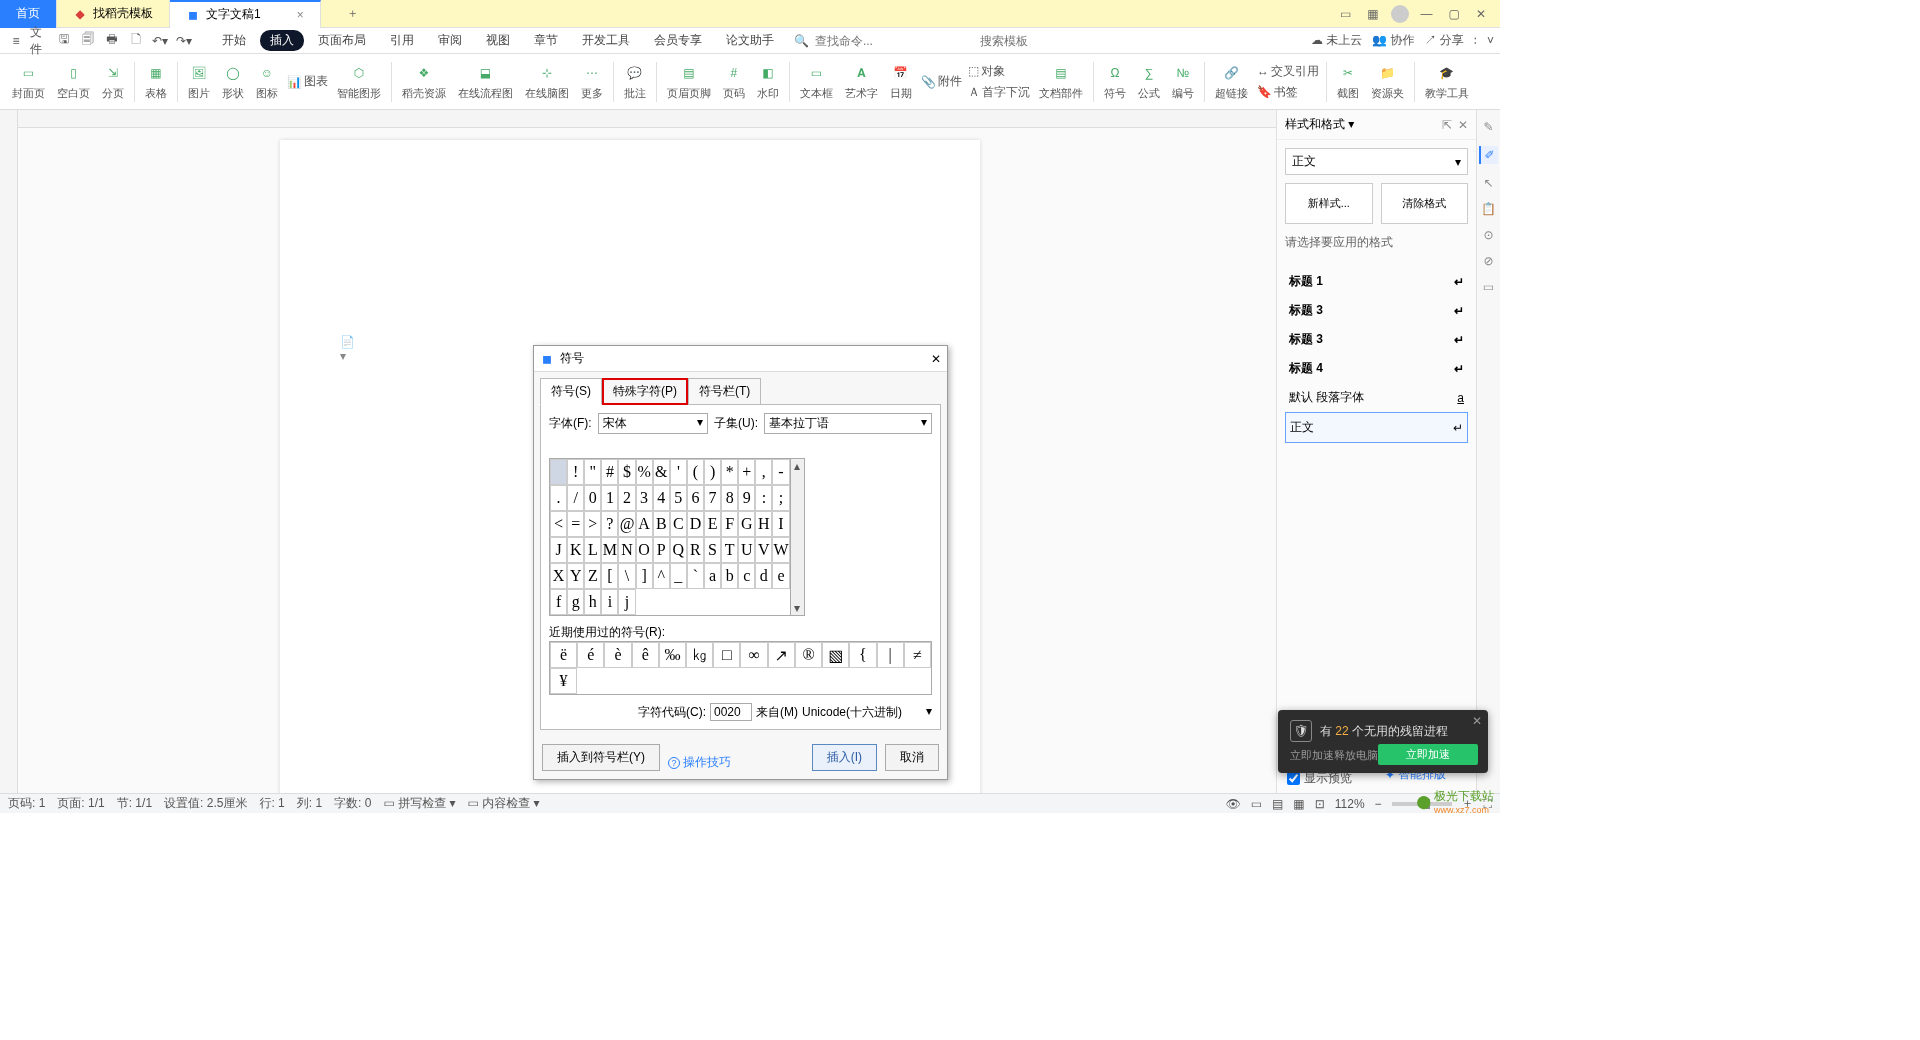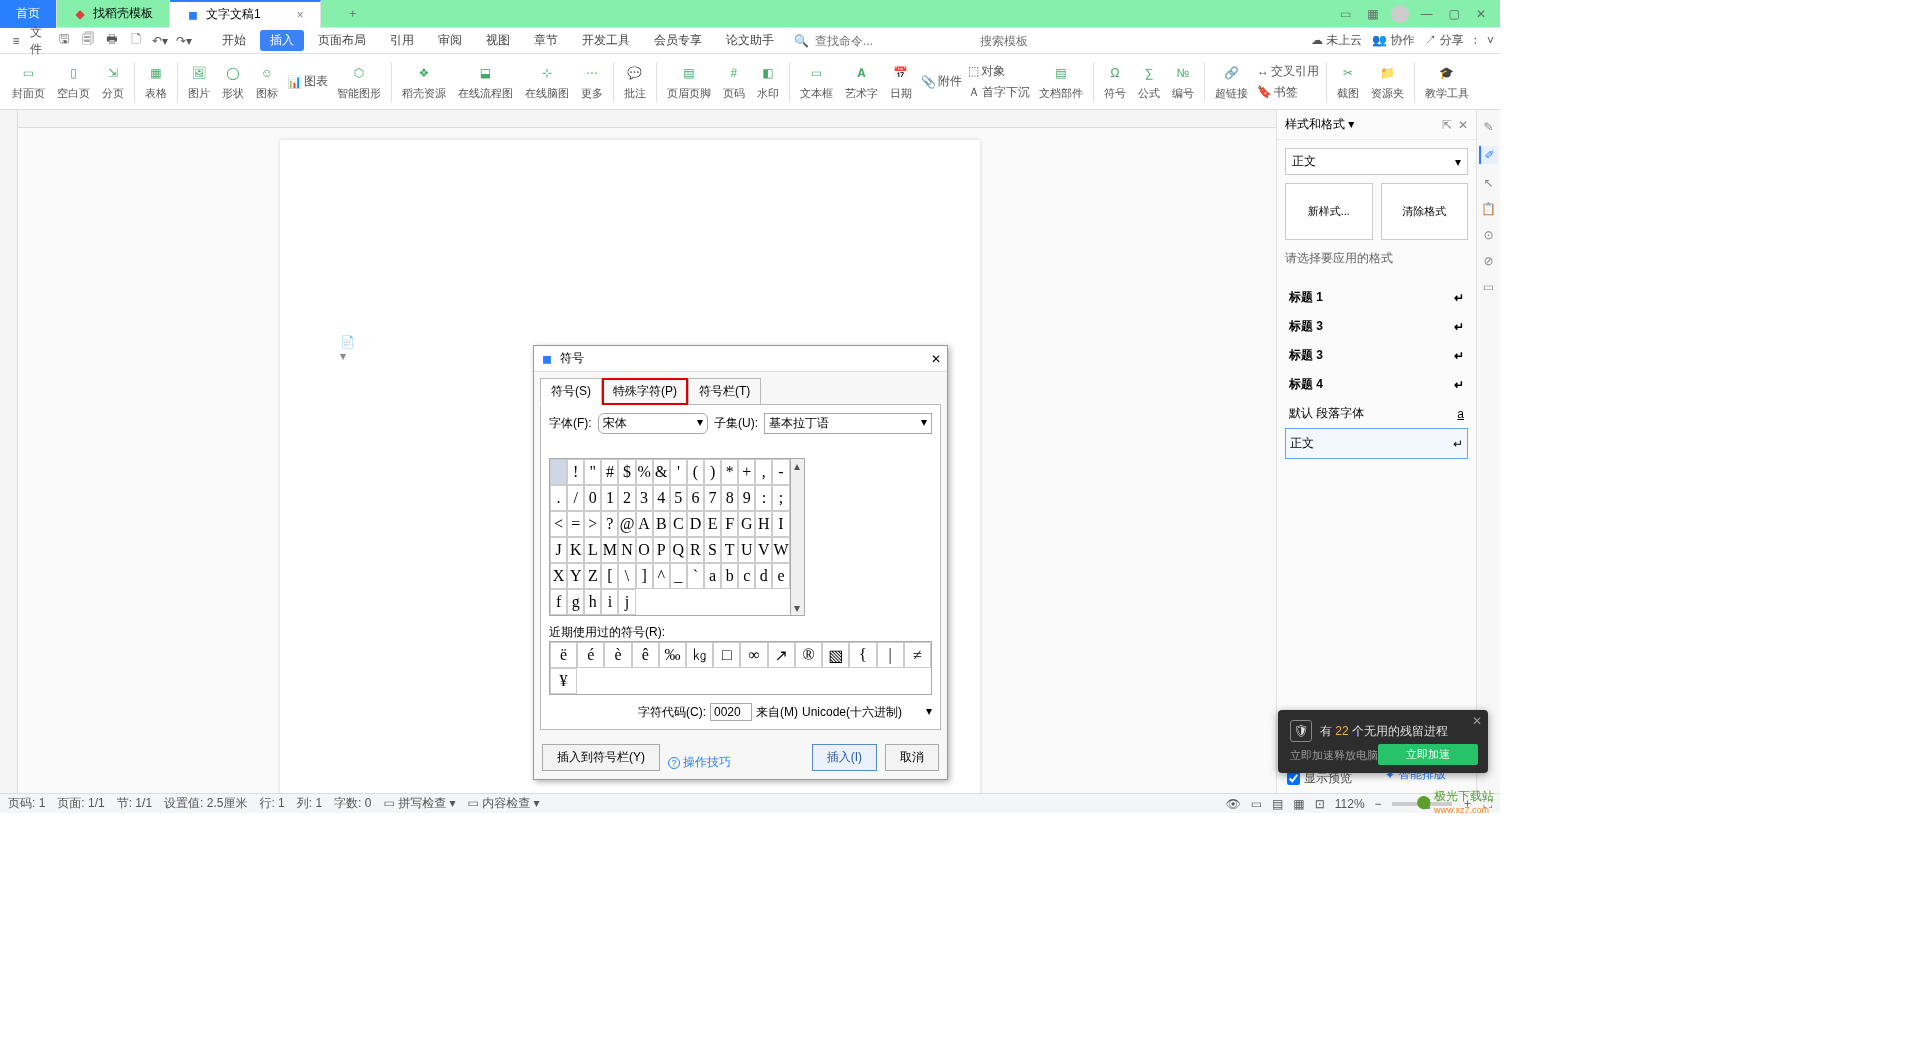--- a/index.html
+++ b/index.html
@@ -1,29 +1,29 @@
 <!DOCTYPE html>
 <html><head>
 <meta charset="utf-8">
 <style>
 *{box-sizing:border-box;margin:0;padding:0;font-family:"Microsoft YaHei","Segoe UI",sans-serif;font-size:12px;}
 body{background:#fff;width:1500px;height:813px;overflow:hidden;position:relative;}
-.tabbar{height:28px;background:#86efac;display:flex;align-items:center;border-bottom:1px solid #e0e0e0;}
+.tabbar{height:28px;background:#fef9c3;display:flex;align-items:center;border-bottom:1px solid #e0e0e0;}
 .tab{height:28px;display:flex;align-items:center;padding:0 16px;gap:6px;border-right:1px solid #e0e0e0;cursor:pointer;}
 .tab.home{background:#2a7fff;color:#fff;}
 .tab.doc{background:#fff;border-top:2px solid #2a7fff;}
 .tab .close{margin-left:30px;color:#888;}
 .tab .plus{padding:0 10px;color:#666;}
 .icon-box{width:14px;height:14px;display:inline-flex;align-items:center;justify-content:center;}
 .winctrl{margin-left:auto;display:flex;gap:8px;padding:0 10px;align-items:center;color:#666;}
 .winctrl span{padding:0 4px;cursor:pointer;}
 .quickbar{height:26px;display:flex;align-items:center;padding:0 6px;gap:4px;border-bottom:1px solid #e0e0e0;}
 .qicon{width:20px;height:20px;display:flex;align-items:center;justify-content:center;color:#555;cursor:pointer;border-radius:3px;}
 .menutab{padding:2px 10px;cursor:pointer;color:#444;}
-.menutab.active{background:#3b82f6;color:#fff;border-radius:3px;}
+.menutab.active{background:#0f172a;color:#fff;border-radius:10px;}
 .searcharea{display:flex;align-items:center;gap:6px;color:#999;margin-left:6px;}
 .searcharea input{border:none;outline:none;font-size:12px;color:#999;}
 .rightops{margin-left:auto;display:flex;gap:10px;align-items:center;color:#555;}
 .ribbon{height:56px;border-bottom:1px solid #ddd;display:flex;align-items:center;padding:0 6px;overflow:hidden;}
 .rbtn{display:flex;flex-direction:column;align-items:center;justify-content:center;min-width:34px;padding:2px 6px;color:#555;cursor:pointer;font-size:11px;gap:2px;}
 .rbtn .ricon{width:22px;height:22px;display:flex;align-items:center;justify-content:center;color:#4a6;}
 .rbtn .lbl{font-size:11px;white-space:nowrap;}
 .rsep{width:1px;height:40px;background:#e0e0e0;margin:0 4px;}
 .smallgrp{display:flex;flex-direction:column;gap:2px;font-size:11px;color:#555;}
 .smallrow{display:flex;align-items:center;gap:2px;padding:1px 3px;cursor:pointer;}
@@ -32,21 +32,21 @@
 .workarea{display:flex;height:calc(100% - 28px - 26px - 56px - 20px);}
 .canvas-wrap{flex:1;background:#fafafa;position:relative;overflow:hidden;}
 .page{position:absolute;left:280px;top:30px;width:700px;height:960px;background:#fff;box-shadow:0 0 4px rgba(0,0,0,.15);}
 .page-marker{position:absolute;left:340px;top:225px;width:14px;height:14px;color:#888;}
 .sidepanel{width:200px;border-left:1px solid #e0e0e0;background:#fbfbfb;display:flex;flex-direction:column;}
 .sidehead{padding:6px 8px;border-bottom:1px solid #eee;display:flex;align-items:center;justify-content:space-between;}
 .sideclose{display:flex;gap:6px;color:#888;}
 .stylebox{padding:8px;}
 .stylesel{width:100%;border:1px solid #ccc;padding:4px 6px;background:#fff;margin-bottom:8px;display:flex;justify-content:space-between;align-items:center;}
 .stylebtns{display:flex;gap:8px;margin-bottom:10px;}
-.stylebtns button{flex:1;padding:20px;border:1px solid #ccc;background:#fff;cursor:pointer;font-size:11px;}
+.stylebtns button{flex:1;padding:12px;border:1px solid #ccc;background:#fff;cursor:pointer;font-size:11px;}
 .stylelist .item{padding:6px 4px;display:flex;justify-content:space-between;align-items:center;cursor:pointer;}
 .stylelist .item.h{font-size:16px;font-weight:bold;}
 .stylelist .item.sel{border:1px solid #6aa3ff;background:#f3f8ff;}
 .minipanel{width:24px;border-left:1px solid #e0e0e0;background:#f7f7f7;display:flex;flex-direction:column;align-items:center;gap:12px;padding-top:10px;}
 .minipanel span{color:#888;cursor:pointer;}
 .minipanel span.active{color:#2a7fff;border-left:2px solid #2a7fff;background:#e8f0ff;padding:2px 3px;}
 .preview-chk{position:absolute;bottom:6px;left:10px;display:flex;align-items:center;gap:4px;color:#555;justify-content:space-between;}
 .smart-btn{position:absolute;bottom:10px;right:30px;color:#2a7fff;display:flex;align-items:center;gap:3px;}
 .statusbar{height:20px;background:#f4f5f6;border-top:1px solid #ddd;display:flex;align-items:center;padding:0 8px;font-size:11px;color:#555;gap:12px;}
 .statusbar .right{margin-left:auto;display:flex;gap:10px;align-items:center;}
@@ -294,21 +294,21 @@
         <span class="x">✕</span>
       </div>
       <div class="dlg-tabs">
         <div class="dlg-tab active">符号(S)</div>
         <div class="dlg-tab highlight">特殊字符(P)</div>
         <div class="dlg-tab">符号栏(T)</div>
       </div>
       <div class="dlg-body">
         <div class="fontrow">
           <span>字体(F):</span>
-          <div class="selbox" style="flex:1;display:flex;justify-content:space-between;border-radius:6px;">
+          <div class="selbox" style="flex:1;display:flex;justify-content:space-between;">
               <span>宋体</span>
               <span>▾</span>
             </div>
           <span>子集(U):</span>
           <div class="selbox" style="width:168px;display:flex;justify-content:space-between;">
               <span>基本拉丁语</span>
               <span>▾</span>
             </div>
         </div>
         <div class="gridwrap">

